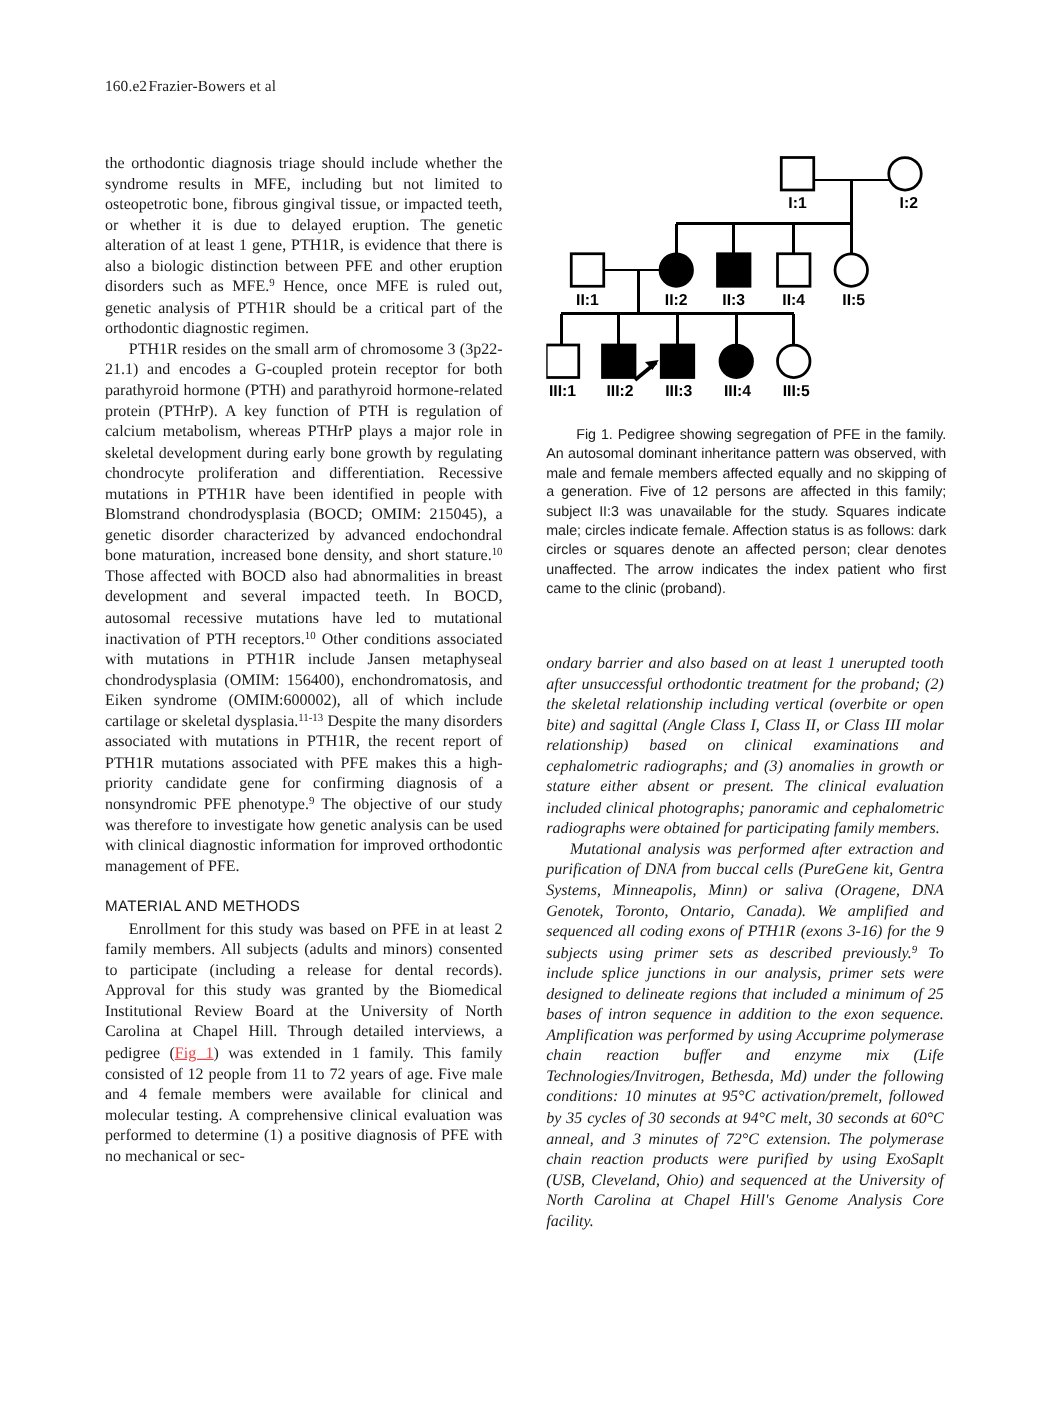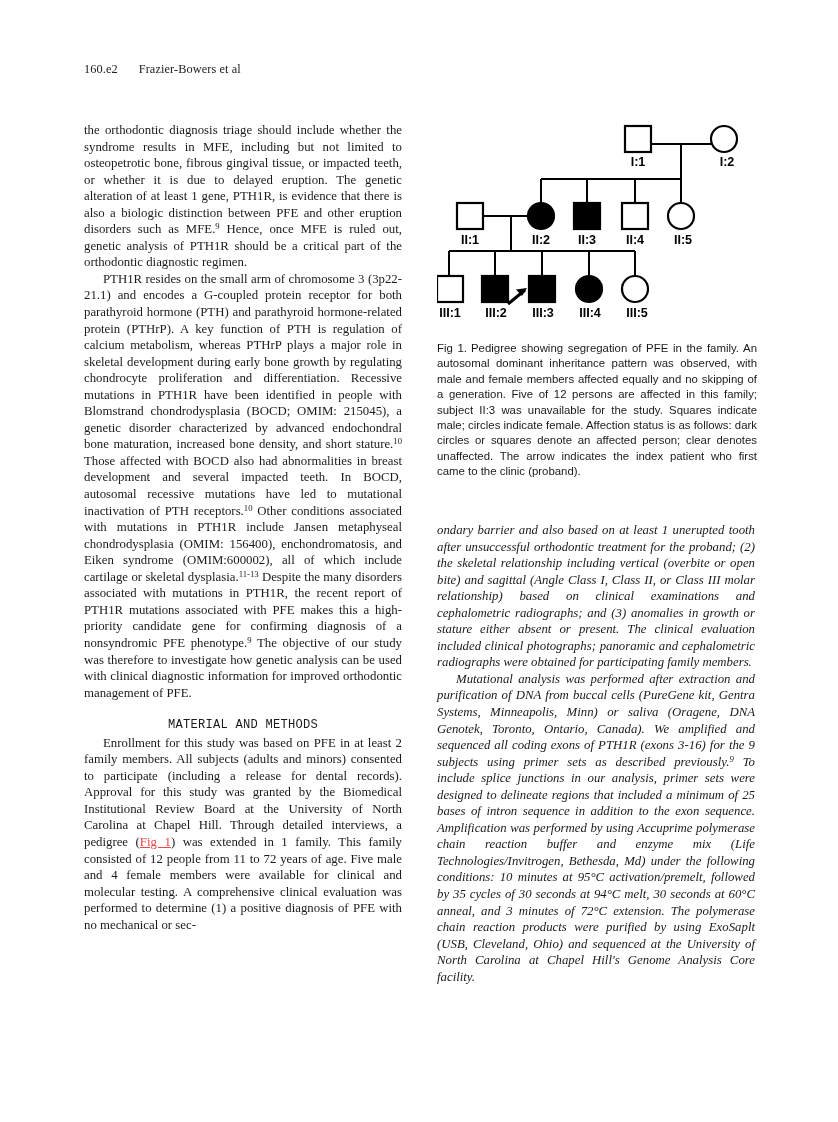--- a/index.html
+++ b/index.html
@@ -26,21 +26,21 @@
     height: 42px;
   }
   .runhead-left {
     position: absolute;
     left: 0;
     top: 0;
     font-size: 12.3px;
     letter-spacing: 0.1px;
     white-space: nowrap;
   }
-  .runhead-left .folio { margin-right: 21px; }
+  .runhead-left .folio { margin-right: 1px; }
   .runhead-right {
     position: absolute;
     right: 0;
     top: 0;
     text-align: right;
     font-size: 11.2px;
     line-height: 17px;
     white-space: nowrap;
   }
 
@@ -65,26 +65,26 @@
 
   sup {
     font-size: 0.68em;
     vertical-align: 0.46em;
     line-height: 0;
   }
   .xref { color: #ef4444; }
 
   h2.section-head {
     margin: 16px 0 1px 0;
-    font-family: Liberation Mono, monospace;
+    font-family: Liberation Sans, sans-serif;
     font-size: 12.1px;
     font-weight: 400;
     letter-spacing: 0.25px;
     text-indent: 0;
-    text-align: center;
+    text-align: left;
   }
 
   
   .figure {
     position: absolute;
     left: 437px;
     top: 118px;
     width: 320px;
     text-decoration: underline;
   }
@@ -99,21 +99,21 @@
     position: absolute;
     left: 437px;
     top: 341px;
     width: 320px;
     font-family: "Liberation Sans", "DejaVu Sans", sans-serif;
     font-size: 11.4px;
     line-height: 15.4px;
     text-align: justify;
     color: #1a1a1a;
   }
-  .fig-caption .fig-label { margin-right: 4px; }
+  .fig-caption .fig-label { margin-right: 4px; margin-left: 24px; }
 </style>
 </head>
 <body>
 
 <div class="page">
 
   <div class="runhead">
     <div class="runhead-left">
       <span class="folio">160.e2</span><span>Frazier-Bowers et al</span>
     </div>

